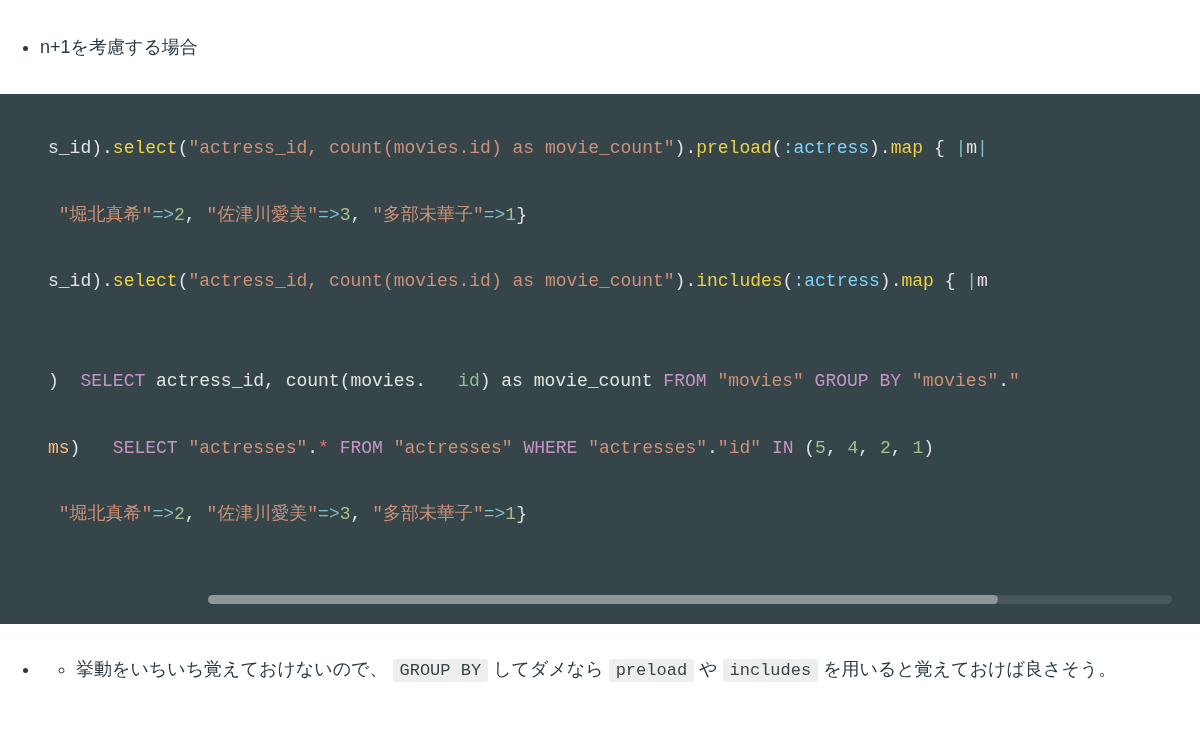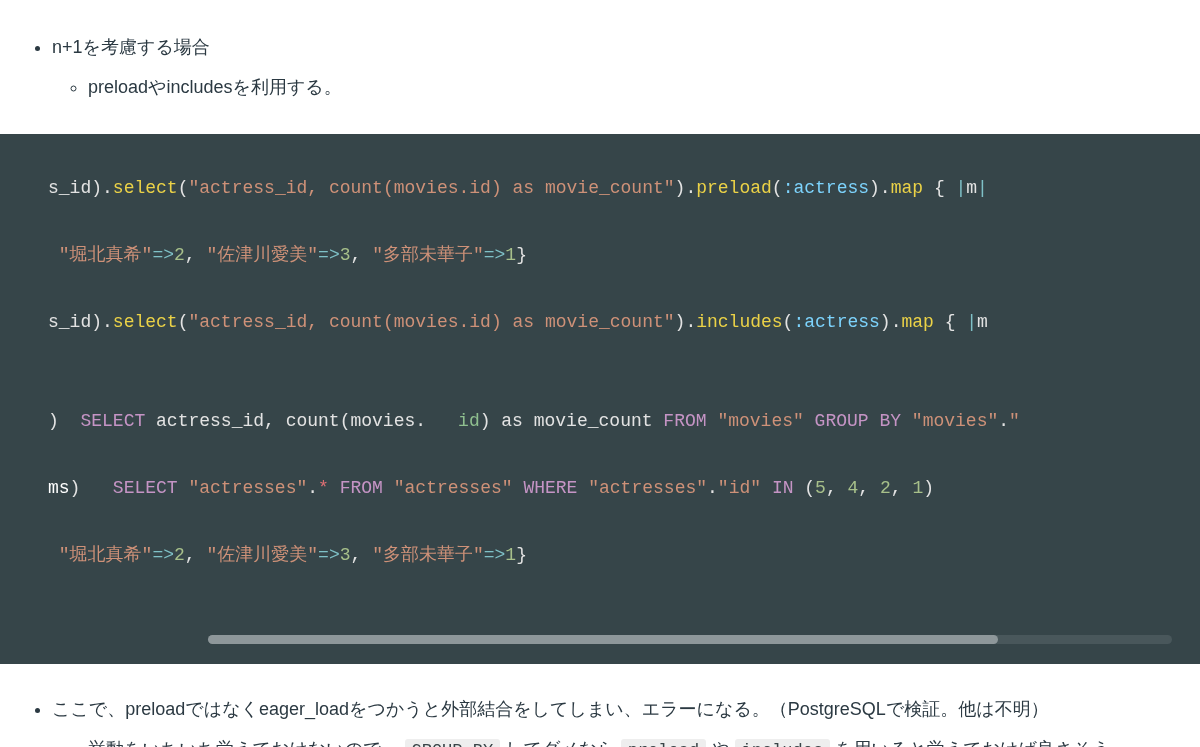--- a/index.html
+++ b/index.html
@@ -10,21 +10,21 @@
     background: #ffffff;
     color: #2b3942;
     font-size: 18px;
     line-height: 1.9;
     width: 1200px;
   }
   .content { padding: 10px 0 30px 0; }
   ul.outer {
     list-style: disc;
     margin: 20px 0 30px 0;
-    padding-left: 52px;
+    padding-left: 40px;
   }
   ul.outer > li { margin-bottom: 4px; }
   ul.inner {
     list-style: circle;
     margin: 6px 0 0 0;
     padding-left: 36px;
   }
   ul.inner > li { margin-bottom: 2px; }
 
   .code-block {
@@ -43,21 +43,21 @@
 
   
   .tk-id     { color: #e3e3e3; }
   .tk-punct  { color: #e3e3e3; }
   .tk-key    { color: #ebd247; }
   .tk-str    { color: #ce9178; }
   .tk-sym    { color: #7dd3fc; }
   .tk-num    { color: #a7c08a; }
   .tk-kw     { color: #c594c5; }
   .tk-op     { color: #7fc1c7; }
-  .tk-err    { color: #ffffff; }
+  .tk-err    { color: #fdba74; }
   .tk-col    { color: #8fbf8f; margin-left: 32px; }
   .tk-star   { color: #df6f74; }
 
   .scrollbar-track {
     margin: 30px 20px 0 160px;
     height: 9px;
     background: #49575b;
     border-radius: 5px;
     position: relative;
   }
@@ -81,40 +81,34 @@
   }
 </style>
 </head>
 <body>
 
 <div class="content">
 
   <ul class="outer">
     <li>
       <span>n+1を考慮する場合</span>
-      <ul class="inner">
-        <li>
-          <span>preloadやincludesを利用する。</span>
-        </li>
-      </ul>
     </li>
   </ul>
 
   <div class="code-block"><span class="code-line-wrap"><span class="tk-id">s_id</span><span class="tk-punct">)</span><span class="tk-punct">.</span><span class="tk-key">select</span><span class="tk-punct">(</span><span class="tk-str">"actress_id, count(movies.id) as movie_count"</span><span class="tk-punct">)</span><span class="tk-punct">.</span><span class="tk-key">preload</span><span class="tk-punct">(</span><span class="tk-sym">:actress</span><span class="tk-punct">)</span><span class="tk-punct">.</span><span class="tk-key">map</span><span class="tk-punct"> { </span><span class="tk-op">|</span><span class="tk-id">m</span><span class="tk-op">|</span></span>
 <span class="code-line-wrap"><span> </span><span class="tk-str">"堀北真希"</span><span class="tk-op">=&gt;</span><span class="tk-num">2</span><span class="tk-punct">,</span><span> </span><span class="tk-str">"佐津川愛美"</span><span class="tk-op">=&gt;</span><span class="tk-num">3</span><span class="tk-punct">,</span><span> </span><span class="tk-str">"多部未華子"</span><span class="tk-op">=&gt;</span><span class="tk-num">1</span><span class="tk-punct">}</span></span>
 <span class="code-line-wrap"><span class="tk-id">s_id</span><span class="tk-punct">)</span><span class="tk-punct">.</span><span class="tk-key">select</span><span class="tk-punct">(</span><span class="tk-str">"actress_id, count(movies.id) as movie_count"</span><span class="tk-punct">)</span><span class="tk-punct">.</span><span class="tk-key">includes</span><span class="tk-punct">(</span><span class="tk-sym">:actress</span><span class="tk-punct">)</span><span class="tk-punct">.</span><span class="tk-key">map</span><span class="tk-punct"> { </span><span class="tk-op">|</span><span class="tk-id">m</span></span>
 
 <span class="code-line-wrap"><span class="tk-punct">)</span><span>  </span><span class="tk-kw">SELECT</span><span class="tk-id"> actress_id, count(movies</span><span class="tk-punct">.</span><span class="tk-col">id</span><span class="tk-id">) as movie_count </span><span class="tk-kw">FROM</span><span> </span><span class="tk-str">"movies"</span><span> </span><span class="tk-kw">GROUP</span><span> </span><span class="tk-kw">BY</span><span> </span><span class="tk-str">"movies"</span><span class="tk-punct">.</span><span class="tk-str">"</span></span>
 <span class="code-line-wrap"><span class="tk-err">ms</span><span class="tk-punct">)</span><span>   </span><span class="tk-kw">SELECT</span><span> </span><span class="tk-str">"actresses"</span><span class="tk-punct">.</span><span class="tk-star">*</span><span> </span><span class="tk-kw">FROM</span><span> </span><span class="tk-str">"actresses"</span><span> </span><span class="tk-kw">WHERE</span><span> </span><span class="tk-str">"actresses"</span><span class="tk-punct">.</span><span class="tk-str">"id"</span><span> </span><span class="tk-kw">IN</span><span class="tk-punct"> (</span><span class="tk-num">5</span><span class="tk-punct">, </span><span class="tk-num">4</span><span class="tk-punct">, </span><span class="tk-num">2</span><span class="tk-punct">, </span><span class="tk-num">1</span><span class="tk-punct">)</span></span>
 <span class="code-line-wrap"><span> </span><span class="tk-str">"堀北真希"</span><span class="tk-op">=&gt;</span><span class="tk-num">2</span><span class="tk-punct">,</span><span> </span><span class="tk-str">"佐津川愛美"</span><span class="tk-op">=&gt;</span><span class="tk-num">3</span><span class="tk-punct">,</span><span> </span><span class="tk-str">"多部未華子"</span><span class="tk-op">=&gt;</span><span class="tk-num">1</span><span class="tk-punct">}</span></span>
 <div class="scrollbar-track"><div class="scrollbar-thumb"></div></div></div>
 
   <ul class="outer">
     <li>
-      <span>ここで、preloadではなくeager_loadをつかうと外部結合をしてしまい、エラーになる。（PostgreSQLで検証。他は不明）</span>
       <ul class="inner">
         <li>
           <span>挙動をいちいち覚えておけないので、 </span><code class="inline">GROUP BY</code><span> してダメなら </span><code class="inline">preload</code><span> や </span><code class="inline">includes</code><span> を用いると覚えておけば良さそう。</span>
         </li>
       </ul>
     </li>
   </ul>
 
 </div>
 

